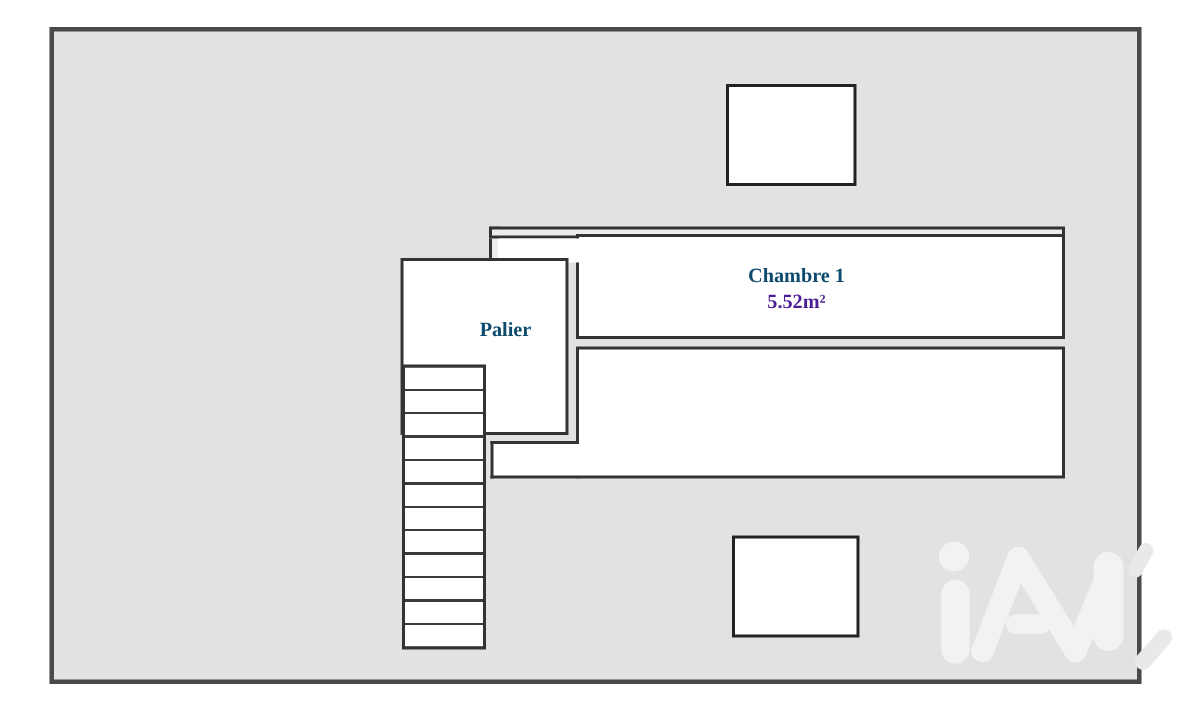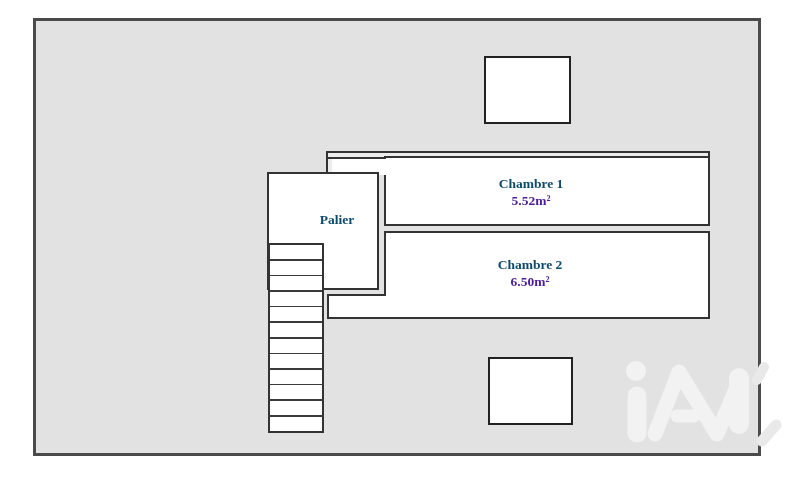--- a/index.html
+++ b/index.html
@@ -64,24 +64,20 @@
 
   <div class="abs lbl lbl-palier">
     <div class="name">Palier</div>
   </div>
 
   <div class="abs lbl lbl-ch1">
     <div class="name">Chambre 1</div>
     <div class="area">5.52m²</div>
   </div>
 
-  <div class="abs lbl lbl-ch2">
-    <div class="name">Chambre 2</div>
-    <div class="area">6.50m²</div>
-  </div>
 
   <svg class="abs watermark" viewBox="0 0 800 480" xmlns="http://www.w3.org/2000/svg">
     <g stroke="#f2f2f2" fill="none" stroke-linecap="round" stroke-linejoin="round">
 
       <circle cx="636" cy="371" r="10" fill="#f2f2f2" stroke="none"></circle>
 
       <path d="M637 396 L637 433" stroke-width="19"></path>
 
       <path d="M655 434 L679 372 L717 434 L739 382" stroke-width="15"></path>
 

